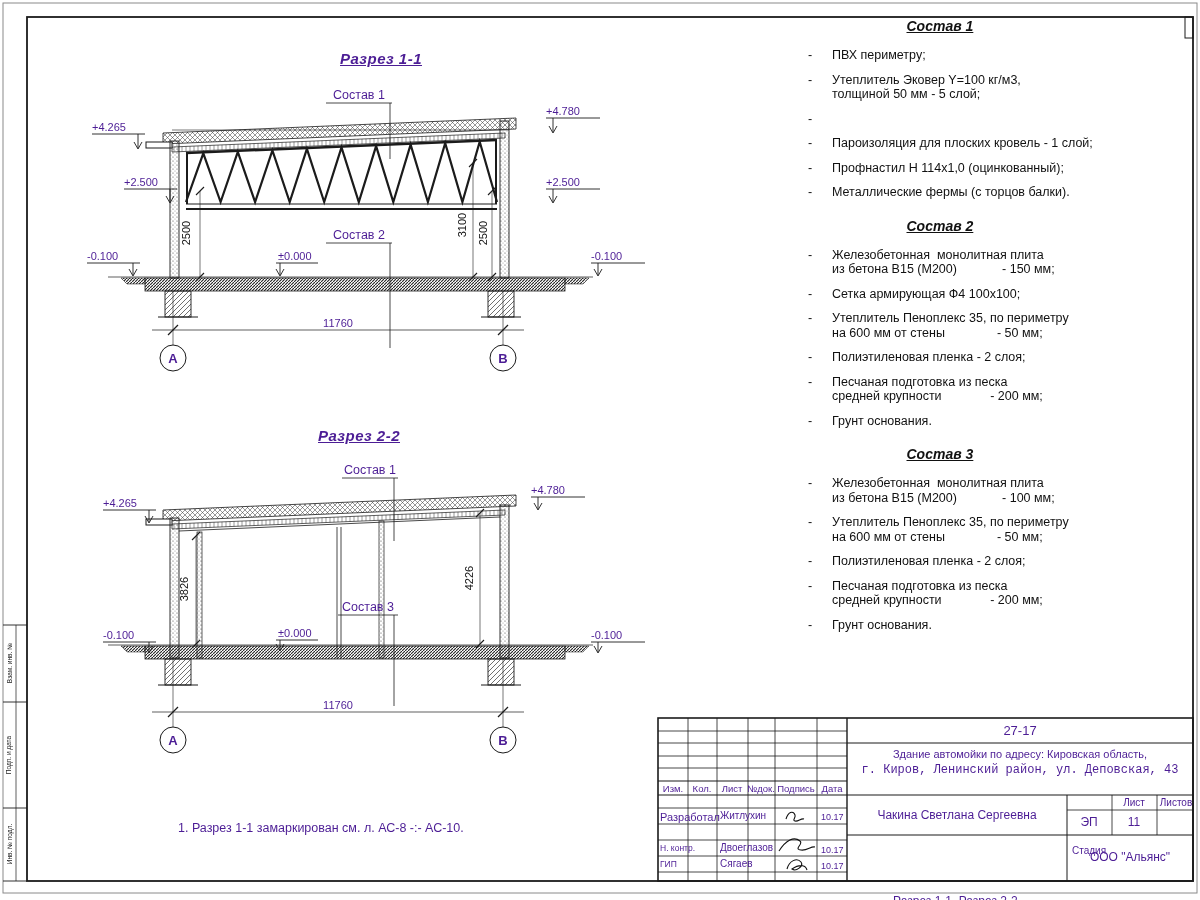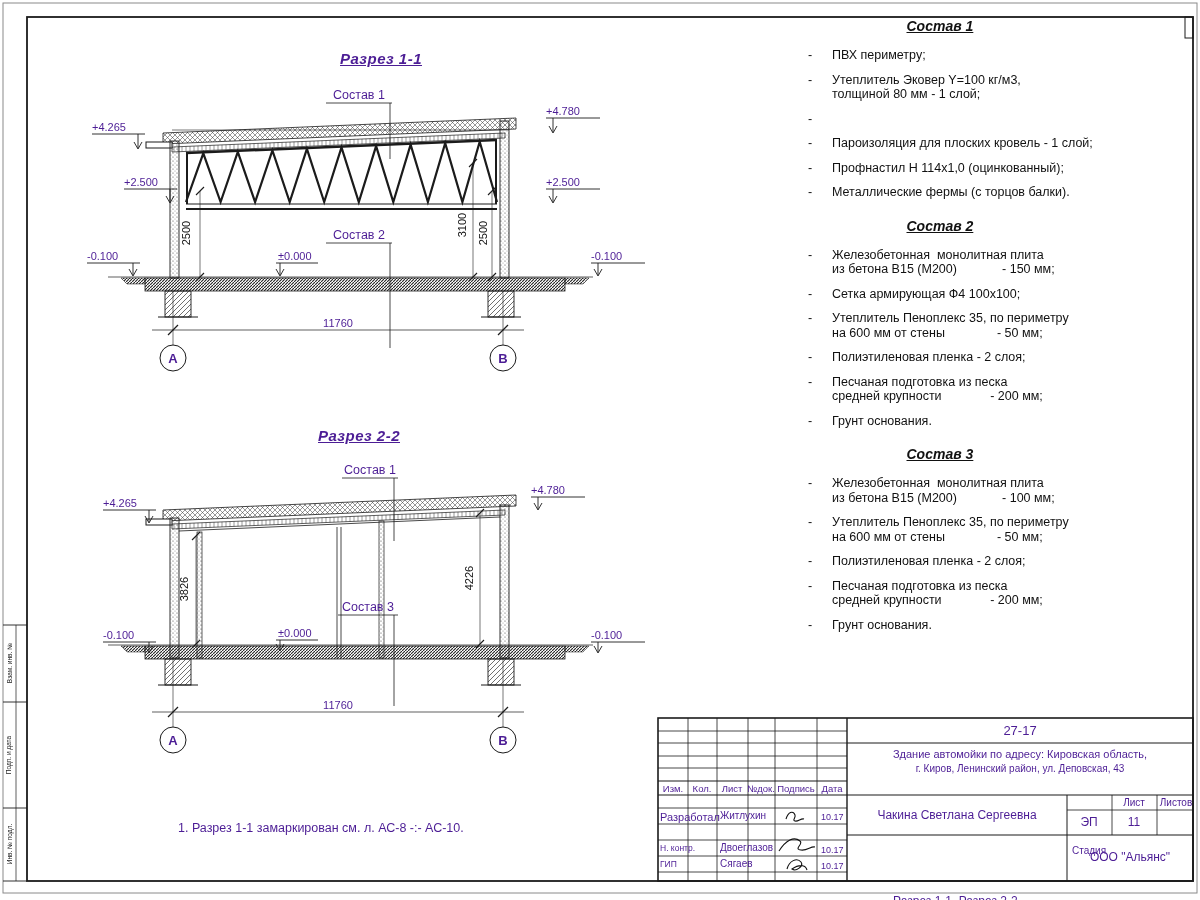--- a/index.html
+++ b/index.html
@@ -272,21 +272,21 @@
       <div class="mat-item">
         <span class="mat-dash">-</span>
         <div class="mat-lines">
           <div>ПВХ периметру;</div>
         </div>
       </div>
       <div class="mat-item">
         <span class="mat-dash">-</span>
         <div class="mat-lines">
           <div>Утеплитель Эковер Y=100 кг/м3,</div>
-          <div>толщиной 80 мм - 1 слой;</div>
+          <div>толщиной 50 мм - 5 слой;</div>
         </div>
       </div>
       <div class="mat-item">
         <span class="mat-dash">-</span>
       </div>
       <div class="mat-item">
         <span class="mat-dash">-</span>
         <div class="mat-lines">
           <div>Пароизоляция для плоских кровель - 1 слой;</div>
         </div>
@@ -374,21 +374,21 @@
       <div class="mat-item">
         <span class="mat-dash">-</span>
         <div class="mat-lines">
           <div>Грунт основания.</div>
         </div>
       </div>
     </div>
 
 <div class="t c" style="left:1020px;top:723px;font-size:13px;">27-17</div>
 <div class="t c tb-big" style="left:1020px;top:748px;font-size:11px;">Здание автомойки по адресу: Кировская область,</div>
-<div class="t c tb-big" style="left:1020px;top:763px;font-size:10px;">г. Киров, Ленинский район, ул. Деповская, 43</div>
+<div class="t c tb-big" style="left:1020px;top:763px;font-size:12px;font-family:Liberation Mono, monospace;">г. Киров, Ленинский район, ул. Деповская, 43</div>
 <div class="t c tb" style="left:673px;top:783px;">Изм.</div>
 <div class="t c tb" style="left:702px;top:783px;">Кол.</div>
 <div class="t c tb" style="left:732px;top:783px;">Лист</div>
 <div class="t c tb" style="left:761px;top:783px;">№док.</div>
 <div class="t c tb" style="left:796px;top:783px;">Подпись</div>
 <div class="t c tb" style="left:832px;top:783px;">Дата</div>
 <div class="t" style="left:660px;top:811px;font-size:11px;">Разработал</div>
 <div class="t tb-mid" style="left:720px;top:810px;">Житлухин</div>
 <div class="t" style="left:821px;top:812px;font-size:9px;">10.17</div>
 <div class="t" style="left:660px;top:843px;font-size:8.5px;">Н. контр.</div>

